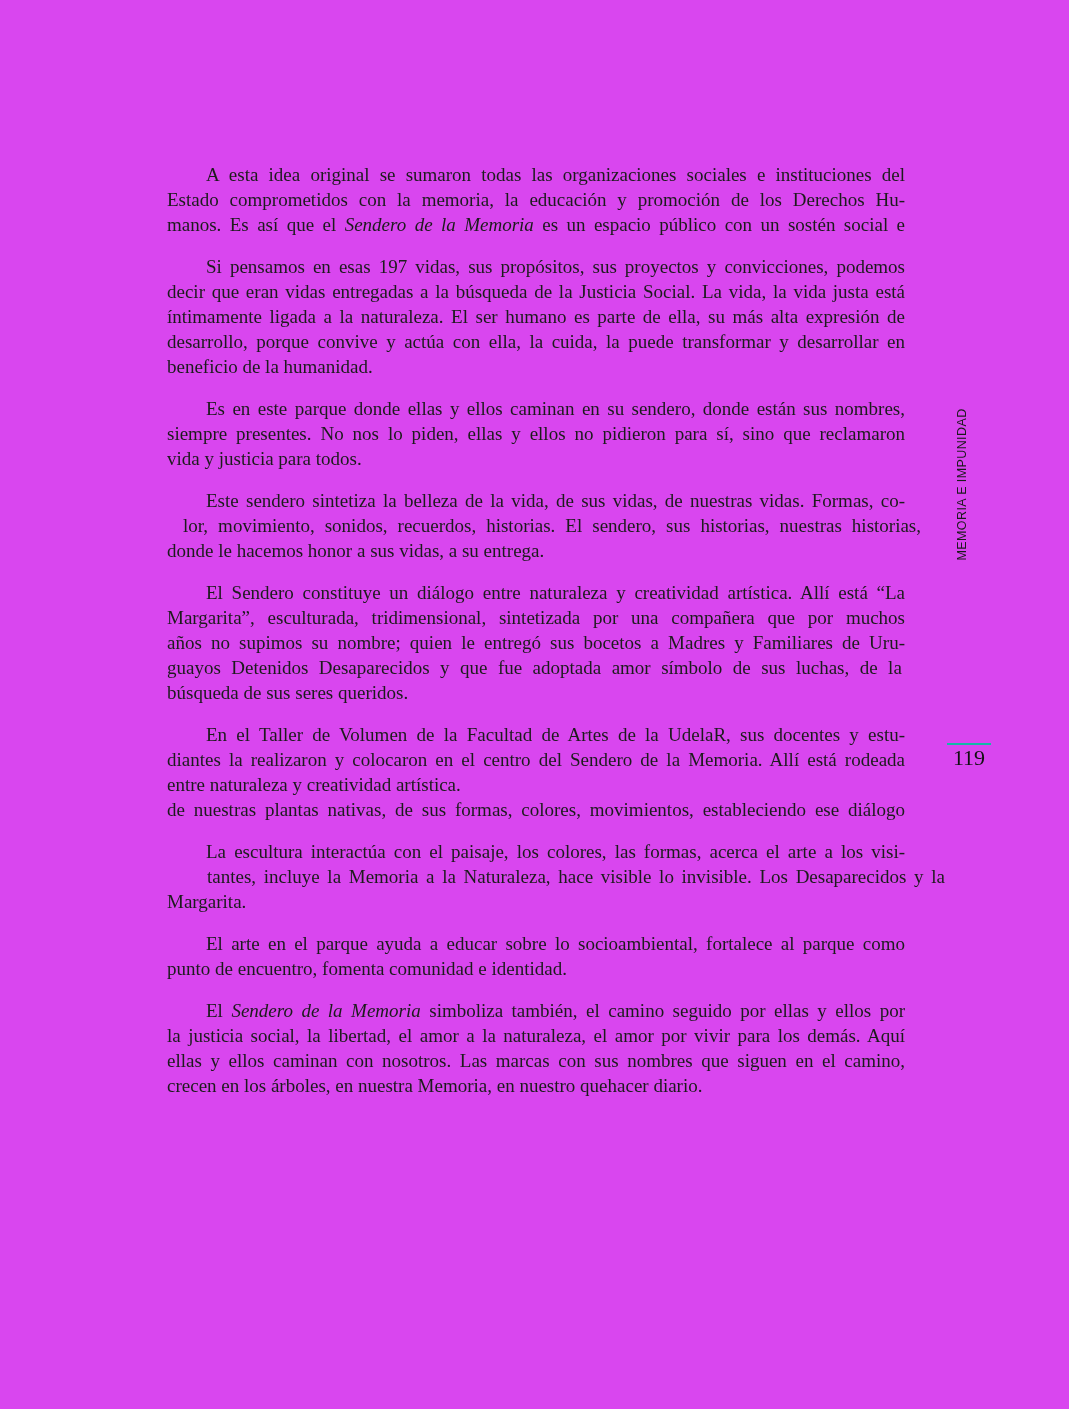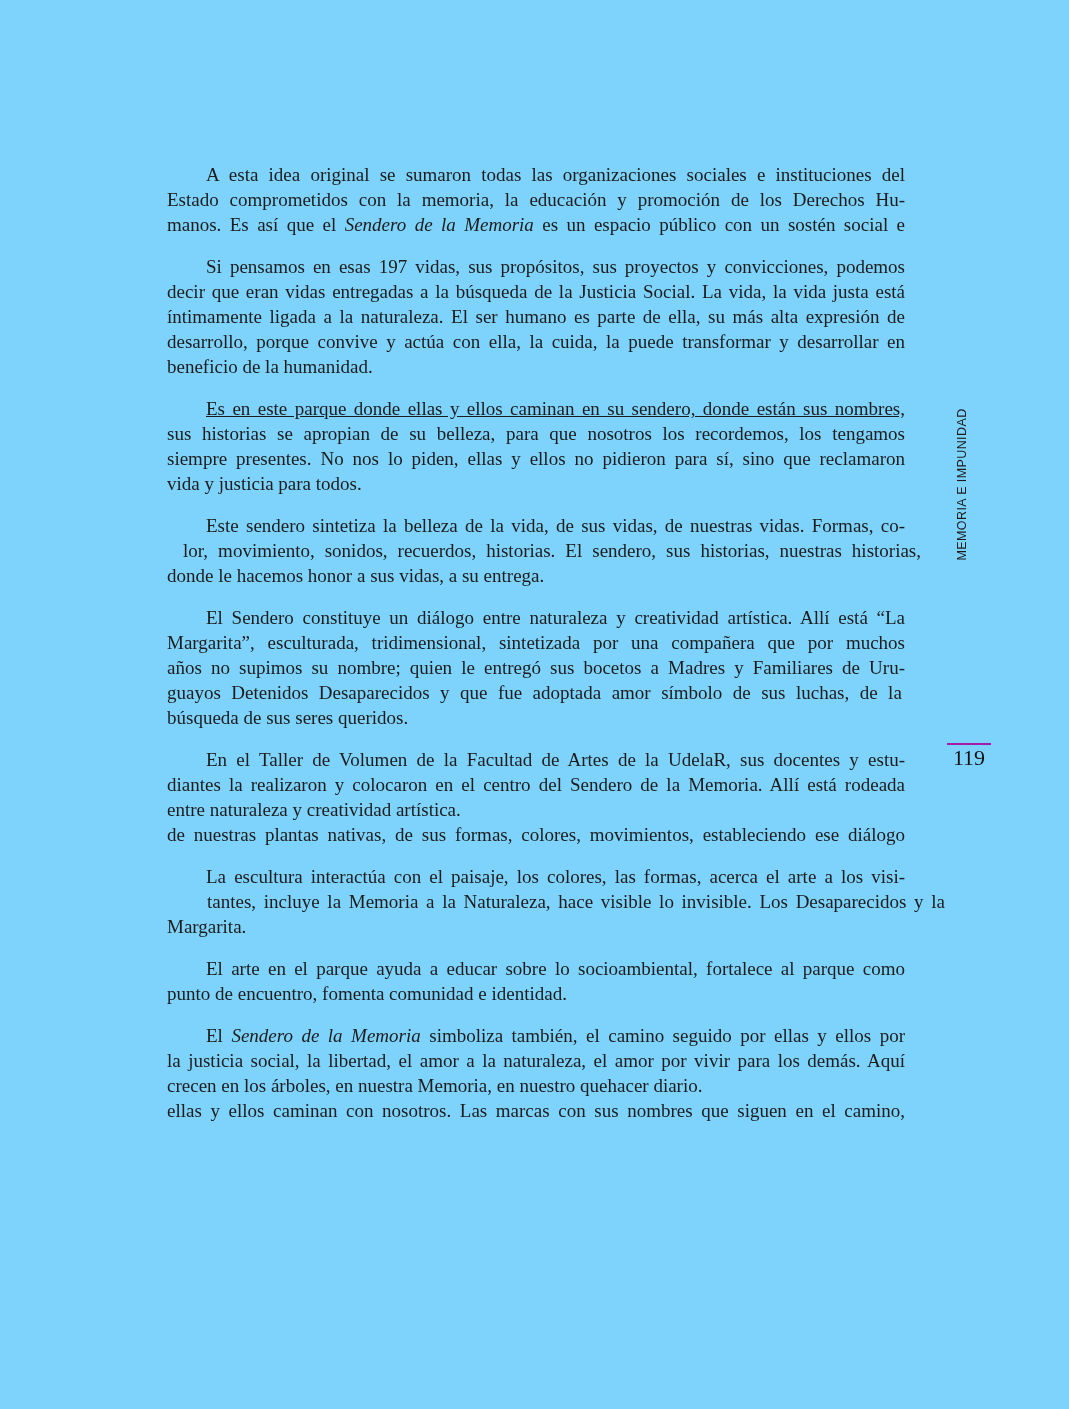--- a/index.html
+++ b/index.html
@@ -4,21 +4,21 @@
 <style>
   html, body {
     margin: 0;
     padding: 0;
     background: #ffffff;
   }
   .page {
     position: relative;
     width: 1069px;
     height: 1409px;
-    background: #7dd3fc;
+    background: #d946ef;
     overflow: hidden;
     font-family: "Liberation Serif", serif;
   }
   .text-column {
     position: absolute;
     left: 167px;
     top: 162px;
     width: 738px;
     color: #1c1c1c;
     font-size: 19px;
@@ -56,21 +56,21 @@
     letter-spacing: 0.4px;
     color: #1a1a1a;
     text-align: center;
     white-space: nowrap;
   }
   .folio {
     position: absolute;
     left: 947px;
     top: 743px;
     width: 44px;
-    border-top: 2px solid #a21caf;
+    border-top: 2px solid #14b8a6;
     text-align: center;
     padding-top: 1px;
   }
   .folio-num {
     font-family: "Liberation Serif", serif;
     font-size: 22px;
     line-height: 24px;
     color: #111111;
   }
 </style>
@@ -86,22 +86,21 @@
         <div class="line"><span class="lt" style="word-spacing: 3.66085px;"><span>manos. Es así que el </span><em>Sendero de la Memoria</em><span> es un espacio público con un sostén social e</span></span></div>
       </div>
       <div class="para">
         <div class="line first"><span class="lt" style="word-spacing: 3.32161px;"><span>Si pensamos en esas 197 vidas, sus propósitos, sus proyectos y convicciones, podemos</span></span></div>
         <div class="line"><span class="lt" style="word-spacing: 1.9807px;"><span>decir que eran vidas entregadas a la búsqueda de la Justicia Social. La vida, la vida justa está</span></span></div>
         <div class="line"><span class="lt" style="word-spacing: 2.79785px;"><span>íntimamente ligada a la naturaleza. El ser humano es parte de ella, su más alta expresión de</span></span></div>
         <div class="line"><span class="lt" style="word-spacing: 3.76451px;"><span>desarrollo, porque convive y actúa con ella, la cuida, la puede transformar y desarrollar en</span></span></div>
         <div class="line last"><span class="lt"><span>beneficio de la humanidad.</span></span></div>
       </div>
       <div class="para">
-        <div class="line first"><span class="lt" style="word-spacing: 2.66458px; text-decoration: underline;"><span>Es en este parque donde ellas y ellos caminan en su sendero, donde están sus nombres,</span></span></div>
-        <div class="line"><span class="lt" style="word-spacing: 5.91106px;"><span>sus historias se apropian de su belleza, para que nosotros los recordemos, los tengamos</span></span></div>
+        <div class="line first"><span class="lt" style="word-spacing: 2.66458px;"><span>Es en este parque donde ellas y ellos caminan en su sendero, donde están sus nombres,</span></span></div>
         <div class="line"><span class="lt" style="word-spacing: 4.17396px;"><span>siempre presentes. No nos lo piden, ellas y ellos no pidieron para sí, sino que reclamaron</span></span></div>
         <div class="line last"><span class="lt"><span>vida y justicia para todos.</span></span></div>
       </div>
       <div class="para">
         <div class="line first"><span class="lt" style="word-spacing: 2.52604px;"><span>Este sendero sintetiza la belleza de la vida, de sus vidas, de nuestras vidas. Formas, co-</span></span></div>
         <div class="line"><span class="lt" style="word-spacing: 5.27344px; margin-left: 16px;"><span>lor, movimiento, sonidos, recuerdos, historias. El sendero, sus historias, nuestras historias,</span></span></div>
         <div class="line last"><span class="lt"><span>donde le hacemos honor a sus vidas, a su entrega.</span></span></div>
       </div>
       <div class="para">
         <div class="line first"><span class="lt" style="word-spacing: 3.95312px;"><span>El Sendero constituye un diálogo entre naturaleza y creatividad artística. Allí está “La</span></span></div>
@@ -121,22 +120,22 @@
         <div class="line"><span class="lt" style="word-spacing: 2.93192px; margin-left: 40px;"><span>tantes, incluye la Memoria a la Naturaleza, hace visible lo invisible. Los Desaparecidos y la</span></span></div>
         <div class="line last"><span class="lt"><span>Margarita.</span></span></div>
       </div>
       <div class="para">
         <div class="line first"><span class="lt" style="word-spacing: 3.54353px;"><span>El arte en el parque ayuda a educar sobre lo socioambiental, fortalece al parque como</span></span></div>
         <div class="line last"><span class="lt"><span>punto de encuentro, fomenta comunidad e identidad.</span></span></div>
       </div>
       <div class="para">
         <div class="line first"><span class="lt" style="word-spacing: 3.73214px;"><span>El </span><em>Sendero de la Memoria</em><span> simboliza también, el camino seguido por ellas y ellos por</span></span></div>
         <div class="line"><span class="lt" style="word-spacing: 2.72518px;"><span>la justicia social, la libertad, el amor a la naturaleza, el amor por vivir para los demás. Aquí</span></span></div>
+        <div class="line"><span class="lt" style="word-spacing: 3.85729px;"><span>ellas y ellos caminan con nosotros. Las marcas con sus nombres que siguen en el camino,</span></span></div>
         <div class="line last"><span class="lt"><span>crecen en los árboles, en nuestra Memoria, en nuestro quehacer diario.</span></span></div>
-        <div class="line"><span class="lt" style="word-spacing: 3.85729px;"><span>ellas y ellos caminan con nosotros. Las marcas con sus nombres que siguen en el camino,</span></span></div>
       </div>
     </main>
 
   <div class="margin-title">MEMORIA E IMPUNIDAD</div>
 
   <div class="folio">
     <div class="folio-num">119</div>
   </div>
 
 </div>

